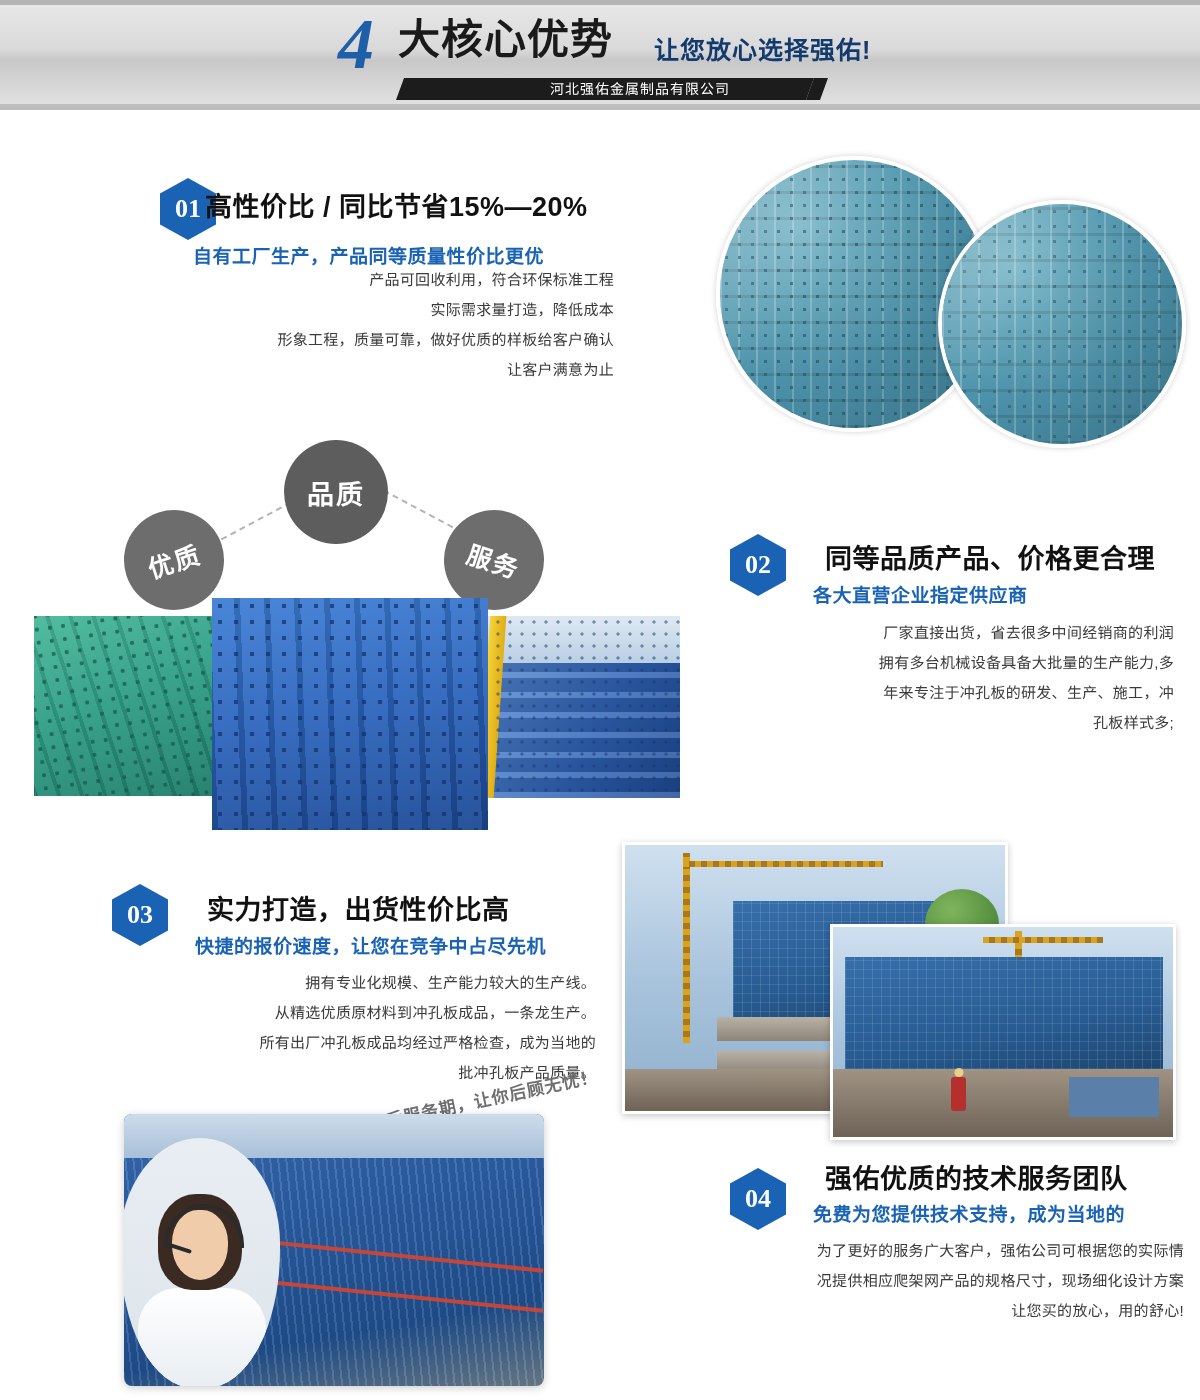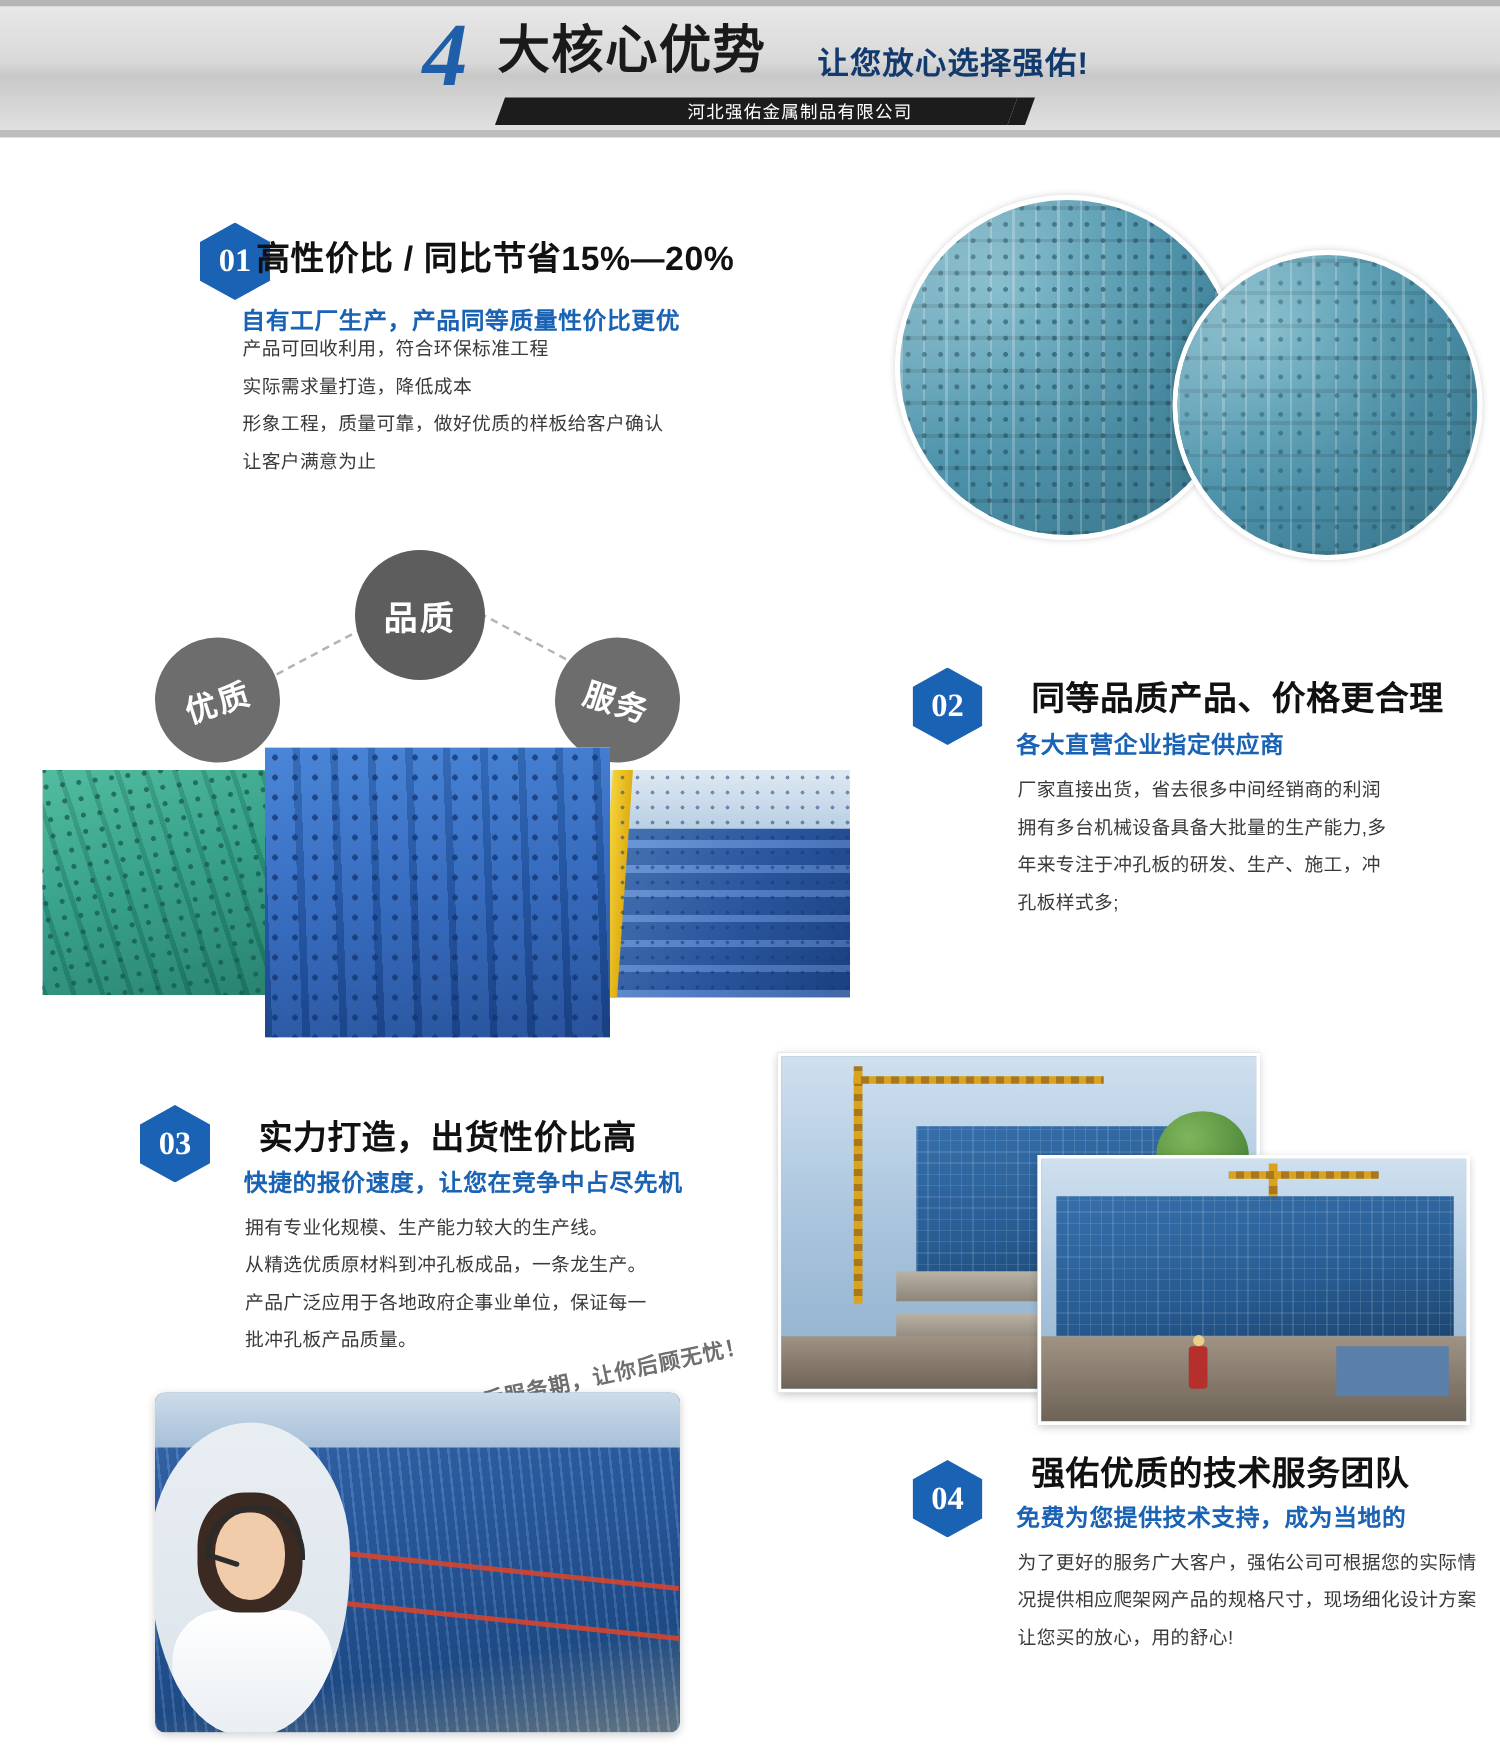--- a/index.html
+++ b/index.html
@@ -129,20 +129,21 @@
     color: #1a63b4;
     letter-spacing: 0.5px;
     white-space: nowrap;
   }
   .body-text {
     position: absolute;
     font-size: 15px;
     color: #3a3a3a;
     line-height: 30px;
     letter-spacing: 0.3px;
+    text-align: right;
   }
   .body-text div { white-space: nowrap; }
 
   
   .circle-photo {
     position: absolute;
     border-radius: 50%;
     overflow: hidden;
     border: 4px solid #ffffff;
     box-shadow: 0 0 6px rgba(0,0,0,0.18);
@@ -444,21 +445,21 @@
   <div>年来专注于冲孔板的研发、生产、施工，冲</div>
   <div>孔板样式多;</div>
 </div>
 
 <div class="badge" style="left:112px; top:884px;">03</div>
 <div class="title-main" style="left:194px; top:888px;">实力打造，出货性价比高</div>
 <div class="title-sub" style="left:195px; top:931px;">快捷的报价速度，让您在竞争中占尽先机</div>
 <div class="body-text" style="left:196px; top:968px; width:400px;">
   <div>拥有专业化规模、生产能力较大的生产线。</div>
   <div>从精选优质原材料到冲孔板成品，一条龙生产。</div>
-  <div>产品广泛应用于各地政府企事业单位，保证每一</div>
+  <div>所有出厂冲孔板成品均经过严格检查，成为当地的</div>
   <div>批冲孔板产品质量。</div>
 </div>
 
 <div class="constr" style="left:622px; top:842px; width:380px; height:266px;">
   <div class="constr-sky"></div>
   <div class="crane-mast" style="left:58px; top:8px; height:190px;"></div>
   <div class="crane-jib" style="left:58px; top:16px; width:200px;"></div>
   <div class="building-mesh" style="left:108px; top:56px; width:250px; height:120px;"></div>
   <div class="concrete" style="left:92px; top:172px; width:276px; height:24px;"></div>
   <div class="concrete" style="left:92px; top:206px; width:276px; height:22px;"></div>

